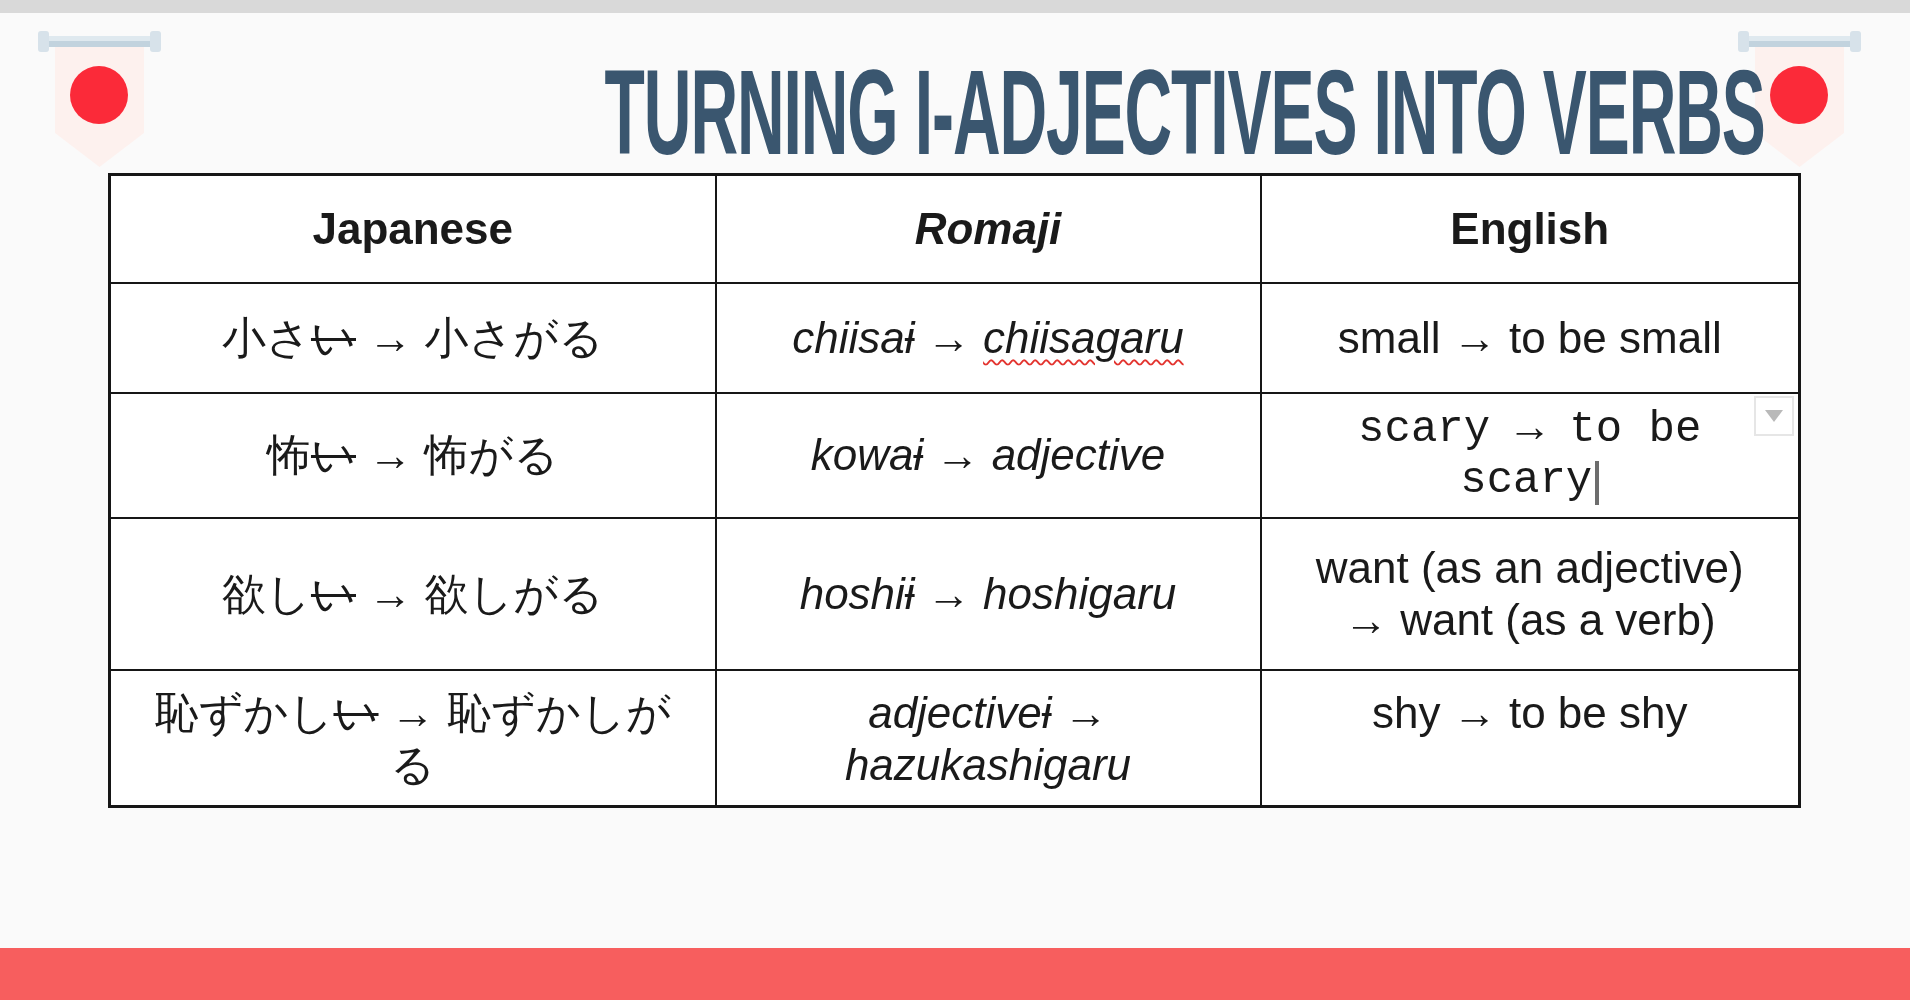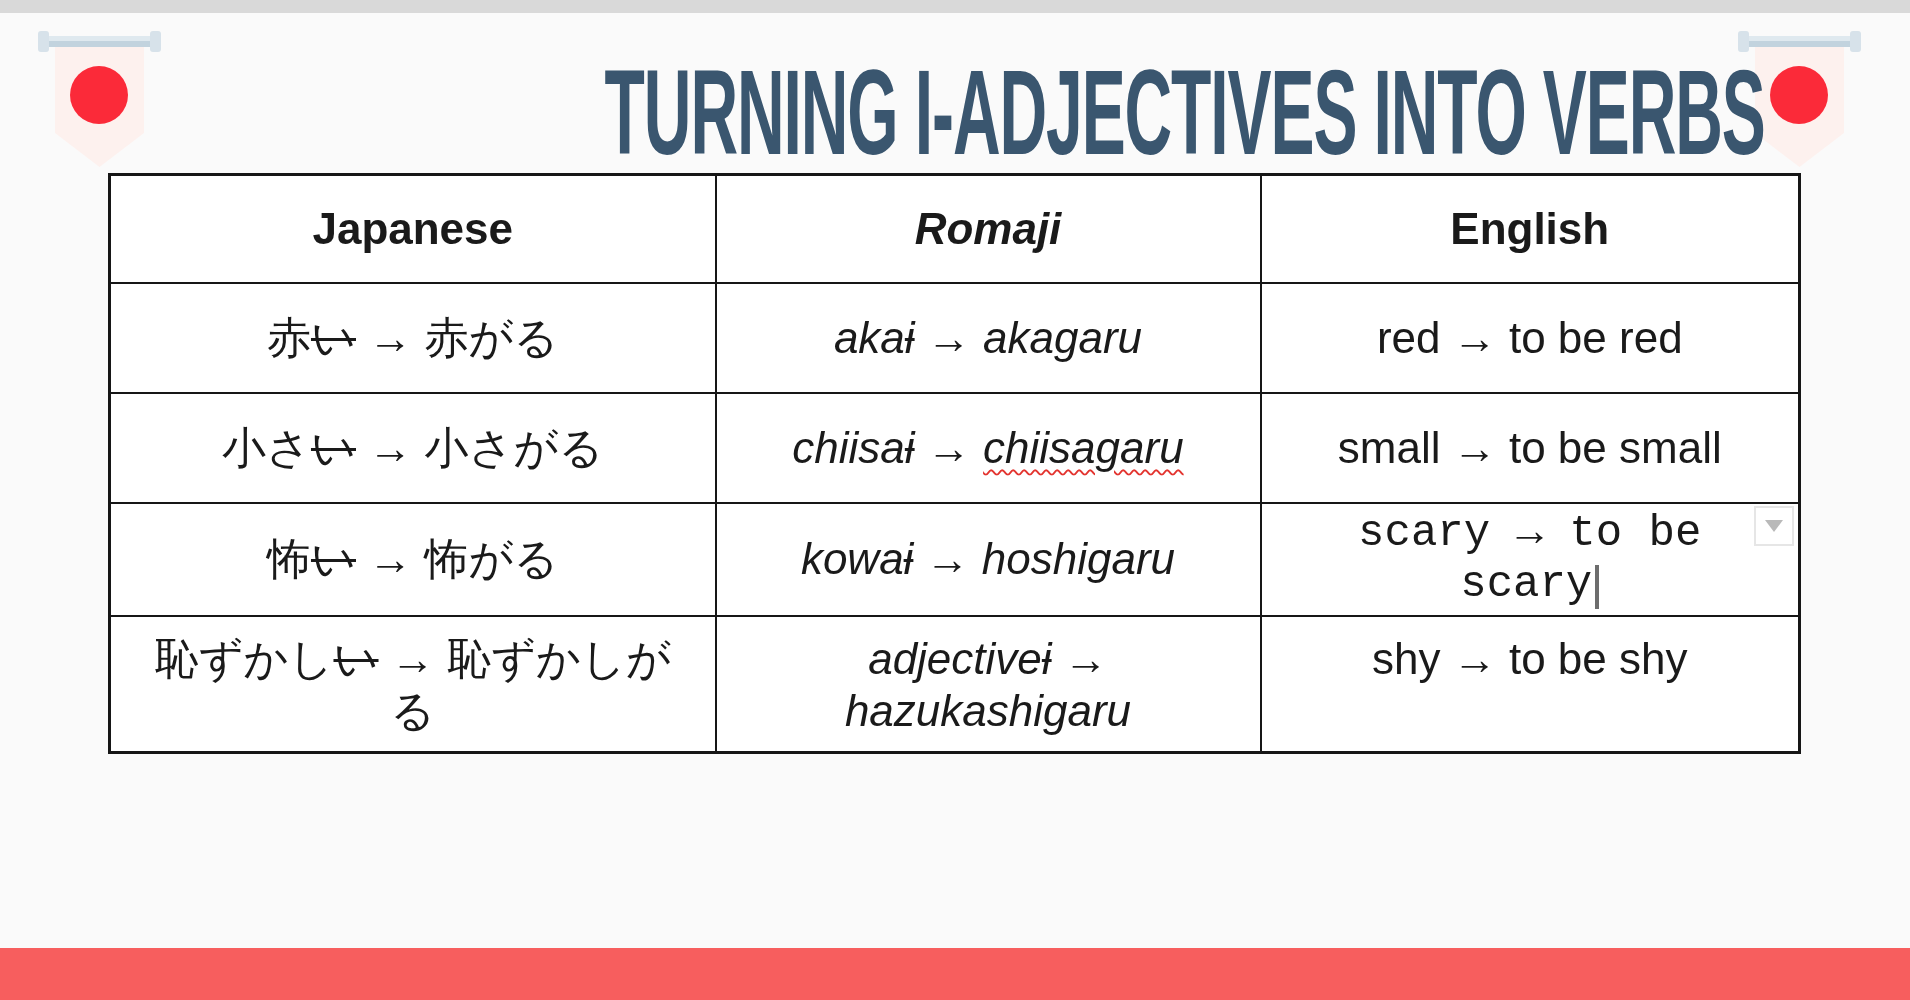--- a/index.html
+++ b/index.html
@@ -78,21 +78,21 @@
     position: absolute; left: 108px; top: 173px;
     border-collapse: collapse;
     table-layout: fixed;
     background: #ffffff;
     border: 3px solid #161616;
   }
   table.vocab td, table.vocab th {
     border: 2px solid #161616;
     text-align: center;
     vertical-align: middle;
-    padding: 4px 18px;
+    padding: 10px 18px;
     font-size: 44px;
     line-height: 1.18;
     overflow: hidden;
   }
   table.vocab th { font-weight: bold; }
   th.italic { font-style: italic; }
   td.romaji { font-style: italic; }
   tr.row-last td { vertical-align: top; padding-top: 16px; }
 
   .strike { text-decoration: line-through; text-decoration-thickness: 3px; }
@@ -160,43 +160,43 @@
       <col style="width:545px">
       <col style="width:539px">
   </colgroup>
   <tbody>
       <tr style="height:108px">
     <th>Japanese</th>
     <th class="italic">Romaji</th>
     <th>English</th>
   </tr>
 
-  <tr style="height:110px">
-    <td><span>赤</span><span class="strike">い</span><span> → 赤がる</span></td>
-    <td class="romaji"><span>aka</span><span class="strike">i</span><span> → akagaru</span></td>
-    <td>red → to be red</td>
-  </tr>
 
   <tr style="height:110px">
     <td><span>小さ</span><span class="strike">い</span><span> → 小さがる</span></td>
     <td class="romaji"><span>chiisa</span><span class="strike">i</span><span> → </span><span class="squiggle">chiisagaru</span></td>
     <td>small → to be small</td>
   </tr>
 
   <tr style="height:110px">
     <td><span>怖</span><span class="strike">い</span><span> → 怖がる</span></td>
-    <td class="romaji"><span>kowa</span><span class="strike">i</span><span> → hoshigaru</span></td>
+    <td class="romaji"><span>kowa</span><span class="strike">i</span><span> → adjective</span></td>
     <td class="cell-with-cursor">
       <span>scary → to be scary</span><span class="text-cursor"></span>
       <span class="cell-dropdown">
             <span class="chevron"></span>
           </span>
     </td>
   </tr>
 
+  <tr style="height:152px">
+    <td><span>欲し</span><span class="strike">い</span><span> → 欲しがる</span></td>
+    <td class="romaji"><span>hoshi</span><span class="strike">i</span><span> → hoshigaru</span></td>
+    <td><span>want (as an adjective)</span><br><span>→ want (as a verb)</span></td>
+  </tr>
 
   <tr style="height:136px" class="row-last">
     <td><span>恥ずかし</span><span class="strike">い</span><span> → 恥ずかしが</span><br><span>る</span></td>
     <td class="romaji"><span>adjective</span><span class="strike">i</span><span> →</span><br><span>hazukashigaru</span></td>
     <td>shy → to be shy</td>
   </tr>
 </tbody>
   </table>
 
 <div class="bottom-bar"></div>

